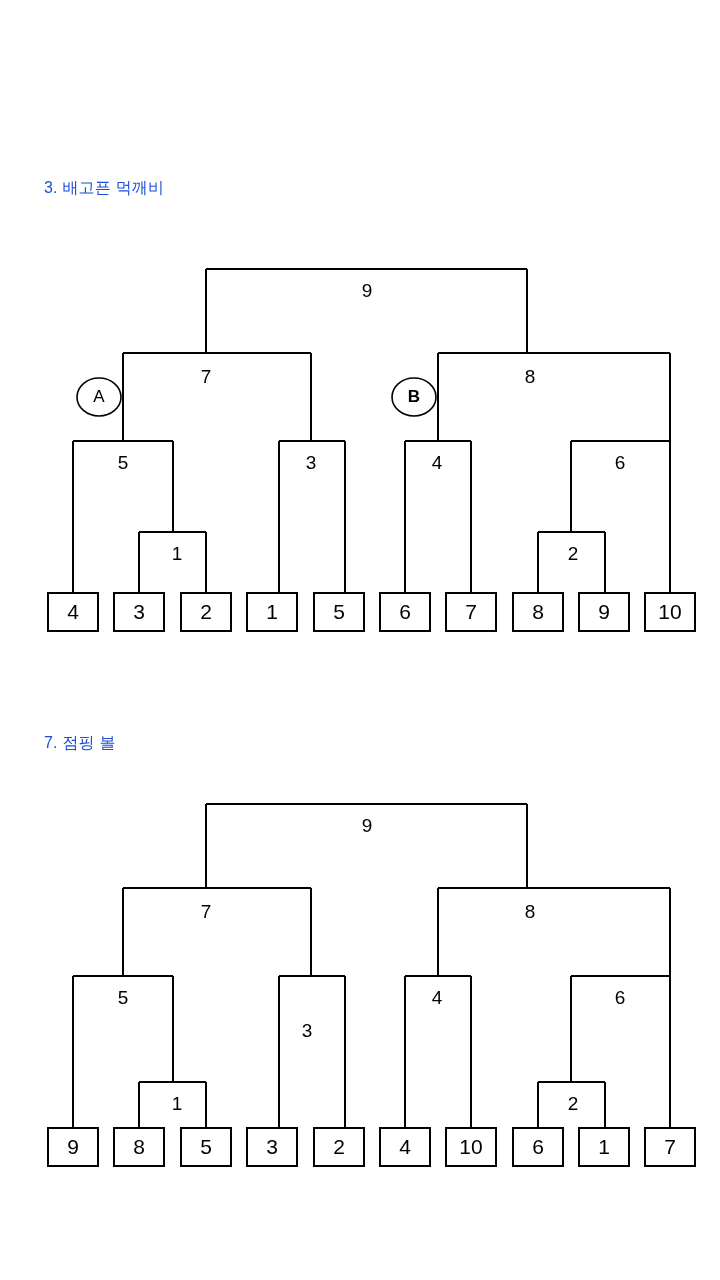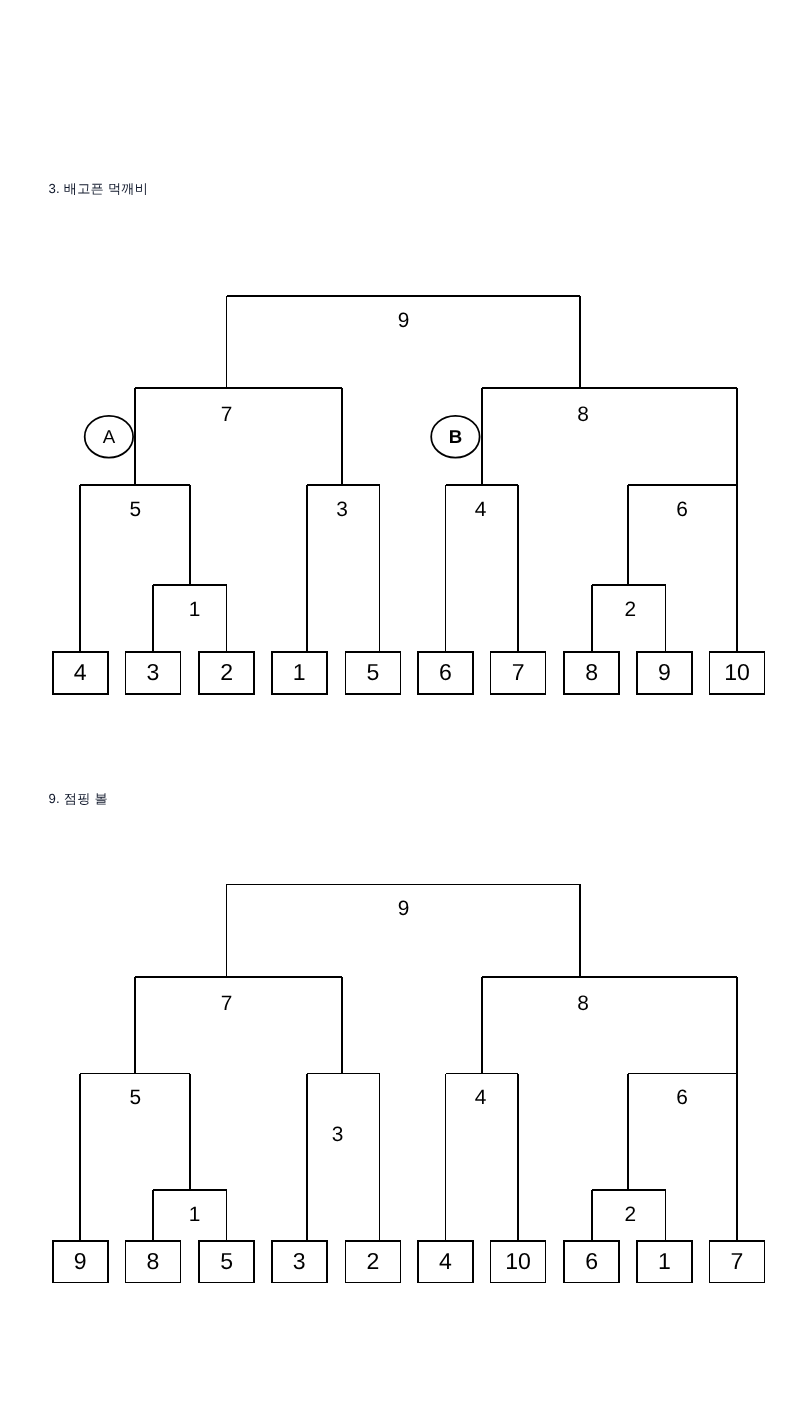--- a/index.html
+++ b/index.html
@@ -16,25 +16,26 @@
     overflow: hidden;
   }
   .page {
     position: absolute;
     left: 0; top: 0;
     width: 720px;
     height: 1280px;
   }
   .section-title {
     position: absolute;
-    font-size: 12px;
+    font-size: 16px;
     font-weight: 400;
-    color: #0f172a;
+    color: #1d4ed8;
     white-space: nowrap;
     letter-spacing: 0.2px;
+    margin-top: 15px;
   }
   #title-3 { left: 44px; top: 163px; }
   #title-4 { left: 44px; top: 718px; }
 
   svg.tree {
     position: absolute;
     left: 0;
     overflow: visible;
   }
   #tree-1 { top: 255px; }
@@ -161,21 +162,21 @@
     <rect class="leaf-box" x="513" y="338" width="50" height="38"></rect>
     <text class="leaf-label" x="538" y="358">8</text>
 
     <rect class="leaf-box" x="579" y="338" width="50" height="38"></rect>
     <text class="leaf-label" x="604" y="358">9</text>
 
     <rect class="leaf-box" x="645" y="338" width="50" height="38"></rect>
     <text class="leaf-label" x="670" y="358">10</text>
   </svg>
 
-  <div class="section-title" id="title-4">9.  점핑 볼</div>
+  <div class="section-title" id="title-4">7.  점핑 볼</div>
 
   <svg class="tree" id="tree-2" width="720" height="400">
 
     <line x1="206" y1="14" x2="527" y2="14"></line>
     <line x1="206" y1="14" x2="206" y2="98"></line>
     <line x1="527" y1="14" x2="527" y2="98"></line>
     <text class="node-label" x="367" y="37">9</text>
 
     <line x1="123" y1="98" x2="311" y2="98"></line>
     <line x1="123" y1="98" x2="123" y2="186"></line>

